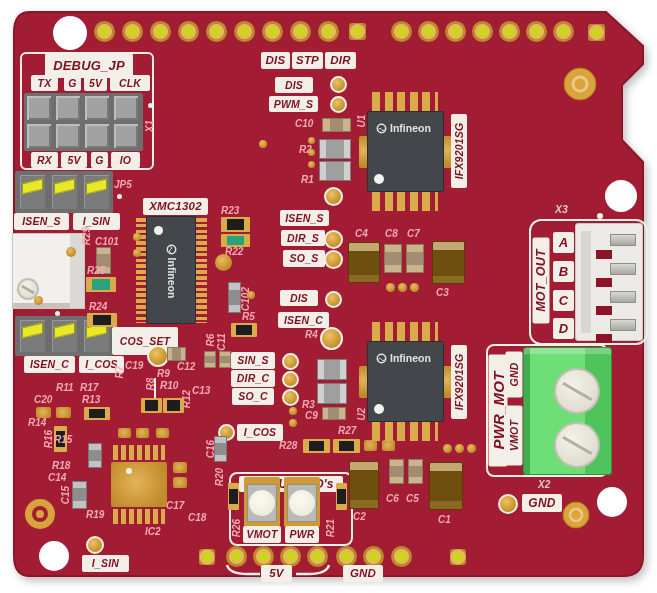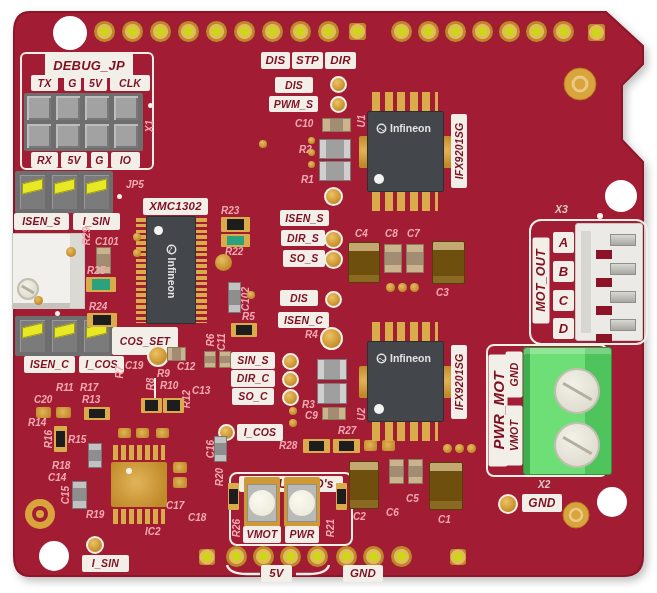--- a/index.html
+++ b/index.html
@@ -153,21 +153,21 @@
   <div class="ds v" style="left:135px;top:119px;width:30px;height:14px">X1</div>
   <div class="dotw" style="left:148px;top:103px;width:5px;height:5px"></div>
 
   <div class="hdr-base" style="left:15px;top:171px;width:98px;height:42px"></div>
   <div class="jcol" style="left:20px;top:175px;width:25px;height:34px"></div>
   <div class="jcol" style="left:52px;top:175px;width:25px;height:34px"></div>
   <div class="jcol" style="left:84px;top:175px;width:25px;height:34px"></div>
   <div class="shunt" style="left:22px;top:181px;width:21px;height:11px"></div>
   <div class="shunt" style="left:54px;top:181px;width:21px;height:11px"></div>
   <div class="shunt" style="left:86px;top:181px;width:21px;height:11px"></div>
-  <div class="ds" style="left:126px;top:180px">JP5</div>
+  <div class="ds" style="left:114px;top:180px">JP5</div>
   <div class="dotw" style="left:117px;top:194px;width:5px;height:5px"></div>
   <div class="pl" style="left:14px;top:213px;width:55px;height:17px">ISEN_S</div>
   <div class="pl" style="left:73px;top:213px;width:47px;height:17px">I_SIN</div>
 
   <div class="trimmer" style="left:12px;top:233px;width:73px;height:76px"></div>
   <div class="screw" style="left:17px;top:278px;width:22px;height:22px">
       <div class="slot"></div>
     </div>
 
   <div class="hdr-base" style="left:15px;top:316px;width:97px;height:40px"></div>
@@ -364,21 +364,21 @@
       <div class="rb"></div>
     </div>
   <div class="ds" style="left:34px;top:395px">C20</div>
   <div class="padq" style="left:36px;top:407px;width:15px;height:11px"></div>
   <div class="padq" style="left:56px;top:407px;width:15px;height:11px"></div>
   <div class="ds" style="left:28px;top:418px">R14</div>
   <div class="ds v" style="left:34px;top:432px;width:30px;height:14px">R16</div>
   <div class="res vert" style="left:54px;top:426px;width:13px;height:26px">
       <div class="rb"></div>
     </div>
-  <div class="ds" style="left:68px;top:435px">R15</div>
+  <div class="ds" style="left:54px;top:435px">R15</div>
   <div class="cap-gray-v" style="left:88px;top:443px;width:14px;height:25px"></div>
   <div class="ds" style="left:52px;top:461px">R18</div>
   <div class="ds" style="left:48px;top:473px">C14</div>
   <div class="ds v" style="left:51px;top:488px;width:30px;height:14px">C15</div>
   <div class="cap-gray-v" style="left:72px;top:481px;width:15px;height:28px"></div>
   <div class="ds" style="left:86px;top:510px">R19</div>
   <div class="padq" style="left:118px;top:428px;width:13px;height:10px"></div>
   <div class="padq" style="left:136px;top:428px;width:13px;height:10px"></div>
   <div class="padq" style="left:156px;top:428px;width:13px;height:10px"></div>
   <div class="ds v" style="left:196px;top:442px;width:30px;height:14px">C16</div>
@@ -414,21 +414,21 @@
     </div>
   <div class="pl" style="left:243px;top:526px;width:38px;height:17px">VMOT</div>
   <div class="pl" style="left:285px;top:526px;width:34px;height:17px">PWR</div>
   <div class="ds v" style="left:222px;top:521px;width:30px;height:14px">R26</div>
   <div class="ds v" style="left:316px;top:521px;width:30px;height:14px">R21</div>
 
   <div class="cap-lg" style="left:349px;top:461px;width:30px;height:48px"></div>
   <div class="ds" style="left:353px;top:512px">C2</div>
   <div class="cap-tan-v" style="left:389px;top:459px;width:15px;height:25px"></div>
   <div class="cap-tan-v" style="left:408px;top:459px;width:15px;height:25px"></div>
-  <div class="ds" style="left:386px;top:508px">C6</div>
+  <div class="ds" style="left:386px;top:494px">C6</div>
   <div class="ds" style="left:406px;top:494px">C5</div>
   <div class="cap-lg" style="left:429px;top:462px;width:34px;height:48px"></div>
   <div class="ds" style="left:438px;top:515px">C1</div>
 
   <div class="ds lt" style="left:555px;top:204px;font-size:10.5px">X3</div>
   <div class="dotw" style="left:597px;top:213px;width:6px;height:6px"></div>
   <div class="box-outline" style="left:529px;top:219px;width:119px;height:126px;border-radius:12px"></div>
   <div class="pl v" style="left:498px;top:272px;width:86px;height:17px;font-size:12.5px">MOT_OUT</div>
   <div class="conn" style="left:575px;top:223px;width:68px;height:118px"></div>
   <div class="conn-bar" style="left:581px;top:231px;width:10px;height:102px"></div>

